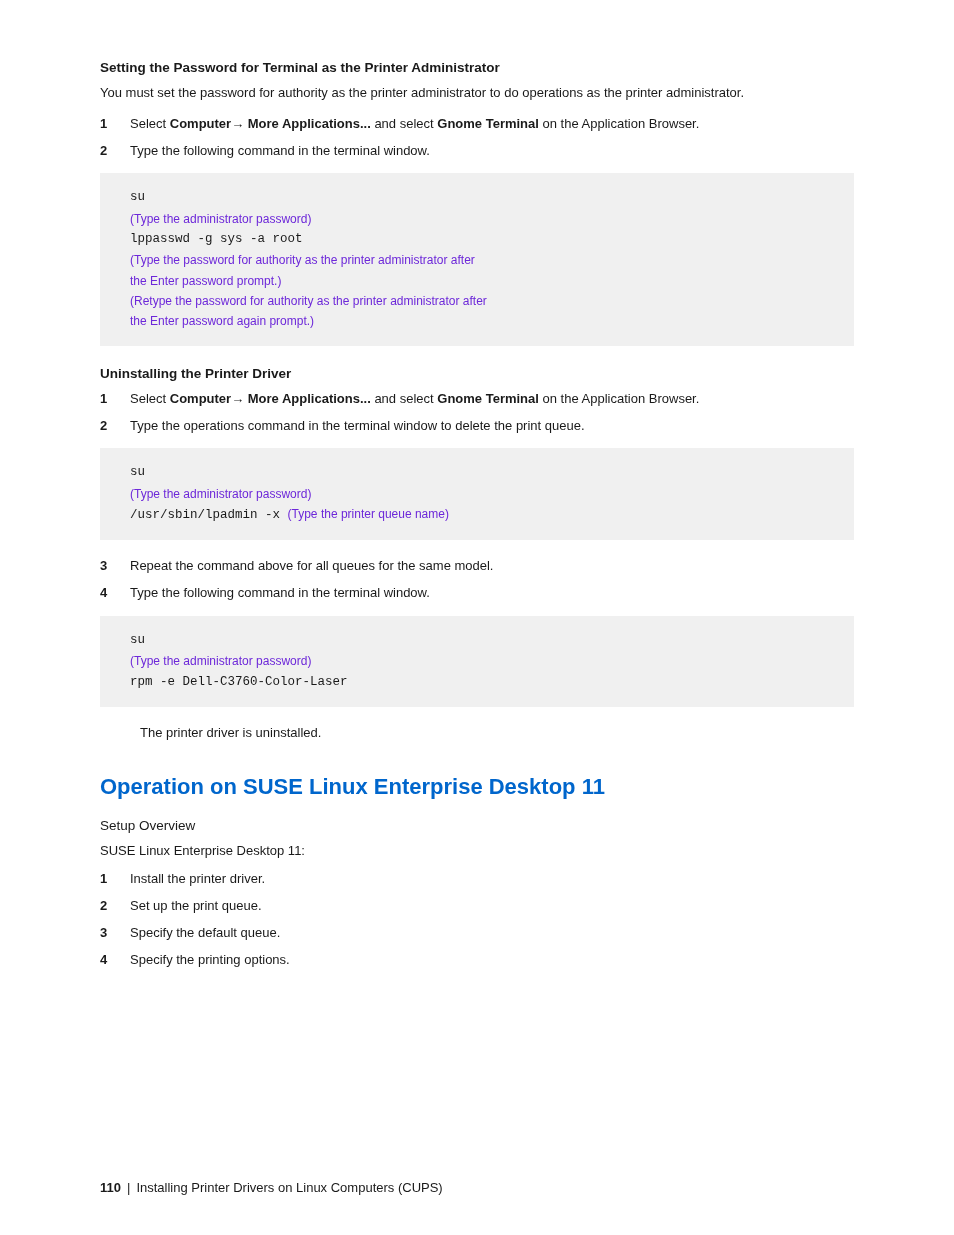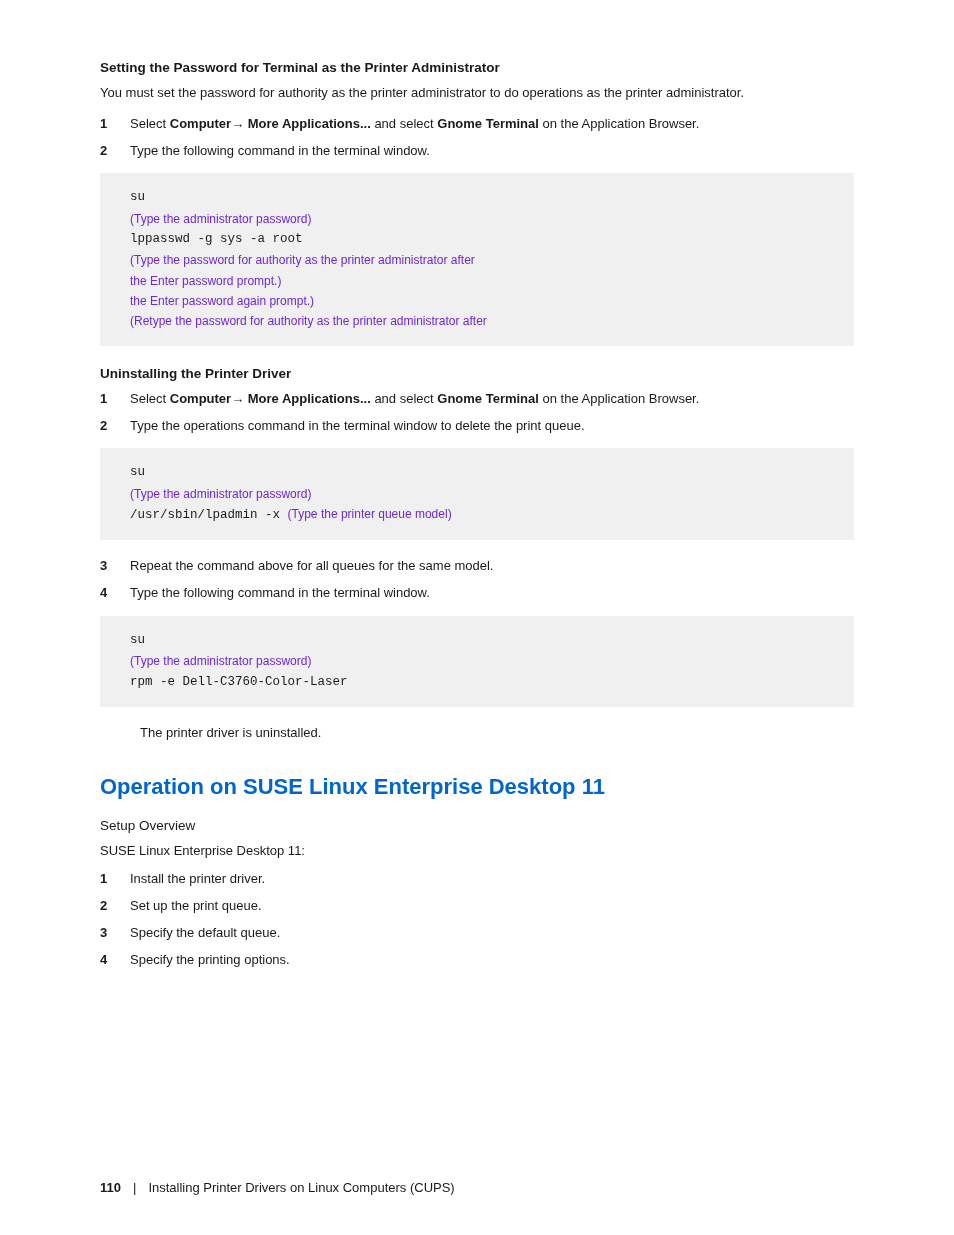--- a/index.html
+++ b/index.html
@@ -113,21 +113,21 @@
       margin-bottom: 8px;
     }
 
     .footer {
       position: absolute;
       bottom: 40px;
       left: 100px;
       right: 92px;
       display: flex;
       align-items: center;
-      gap: 12px;
+      gap: 6px;
     }
 
     .footer-page-num {
       font-family: Arial, Helvetica, sans-serif;
       font-size: 13px;
       font-weight: bold;
       color: #1a1a1a;
     }
 
     .footer-separator {
@@ -167,22 +167,22 @@
         <span class="list-content">Type the following command in the terminal window.</span>
       </li>
     </ol>
 
     <div class="code-block">
       <span class="code-line">su</span>
       <span class="code-line code-comment">(Type the administrator password)</span>
       <span class="code-line">lppasswd -g sys -a root</span>
       <span class="code-line code-comment">(Type the password for authority as the printer administrator after</span>
       <span class="code-line code-comment">the Enter password prompt.)</span>
+      <span class="code-line code-comment">(Retype the password for authority as the printer administrator after</span>
       <span class="code-line code-comment">the Enter password again prompt.)</span>
-      <span class="code-line code-comment">(Retype the password for authority as the printer administrator after</span>
     </div>
   </div>
 
   <div class="sub-section">
     <div class="section-heading">Uninstalling the Printer Driver</div>
 
     <ol class="numbered-list">
       <li>
         <span class="list-number">1</span>
         <span class="list-content">
@@ -193,21 +193,21 @@
         <span class="list-number">2</span>
         <span class="list-content">
           Type the operations command in the terminal window to delete the print queue.
         </span>
       </li>
     </ol>
 
     <div class="code-block">
       <span class="code-line">su</span>
       <span class="code-line code-comment">(Type the administrator password)</span>
-      <span class="code-line">/usr/sbin/lpadmin -x  <span class="code-comment">(Type the printer queue model)</span></span>
+      <span class="code-line">/usr/sbin/lpadmin -x  <span class="code-comment">(Type the printer queue name)</span></span>
     </div>
 
     <ol class="numbered-list">
       <li>
         <span class="list-number">3</span>
         <span class="list-content">Repeat the command above for all queues for the same model.</span>
       </li>
       <li>
         <span class="list-number">4</span>
         <span class="list-content">Type the following command in the terminal window.</span>

